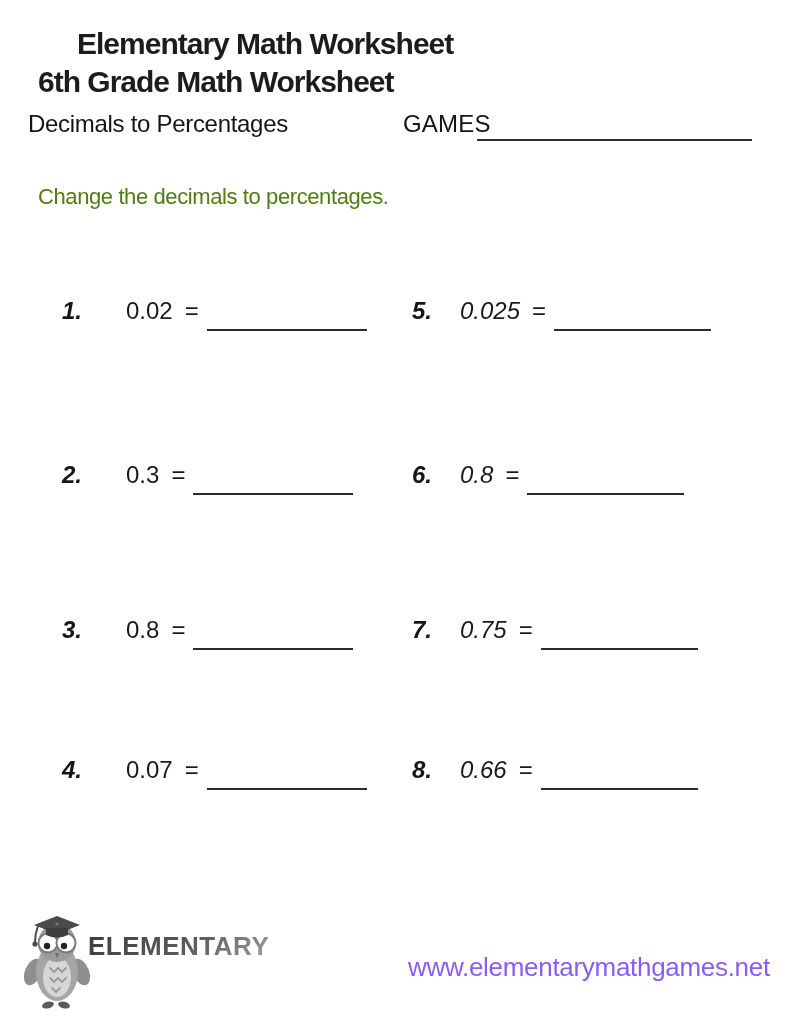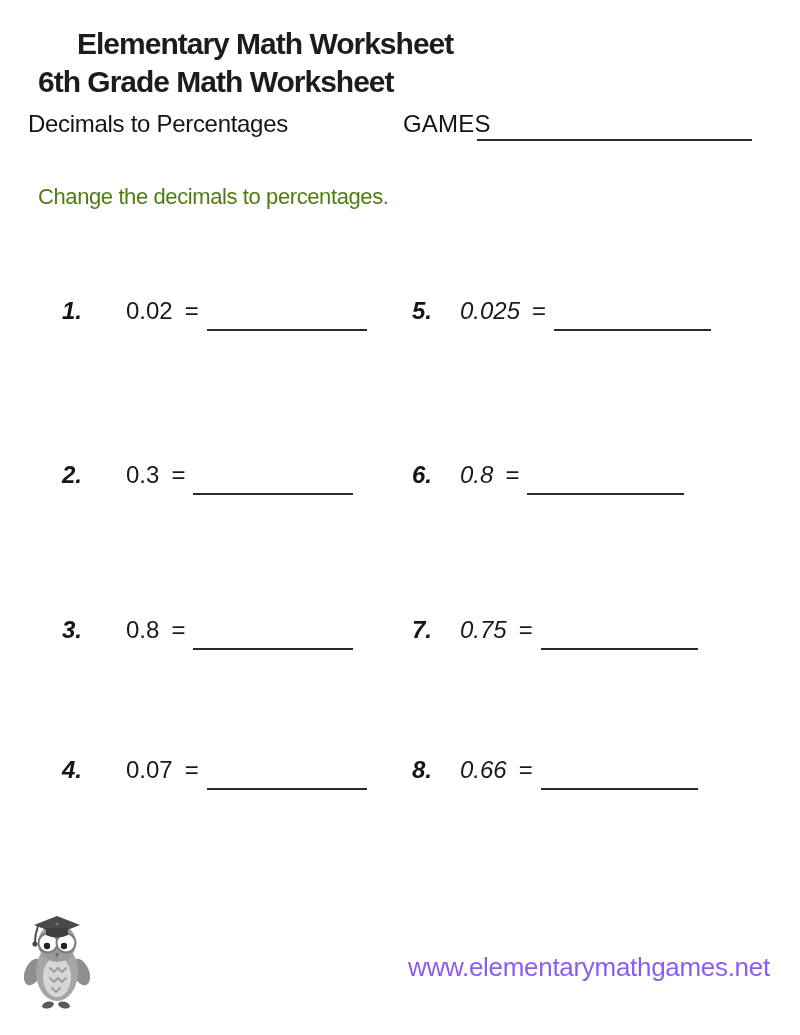--- a/index.html
+++ b/index.html
@@ -126,14 +126,15 @@
 
   <path d="M31 41 L35 41 L33 46 Z" fill="#6b6b6b"></path>
 
   <path d="M33 4 L56 13 L33 22 L10 13 Z" fill="#4a4a4a"></path>
   <path d="M22 16 L44 16 L44 23 Q33 28 22 23 Z" fill="#3e3e3e"></path>
   <circle cx="33" cy="12" r="1.6" fill="#777777"></circle>
   <path d="M14 14 Q11 22 11 30" stroke="#4a4a4a" stroke-width="2" fill="none"></path>
   <circle cx="11" cy="32" r="2.6" fill="#4a4a4a"></circle>
 </svg>
 <div class="abs logo-text">
+  <span class="logo-line">ELEMENTARY</span>
 </div>
 <div class="abs website">www.elementarymathgames.net</div>
 
 </body></html>

